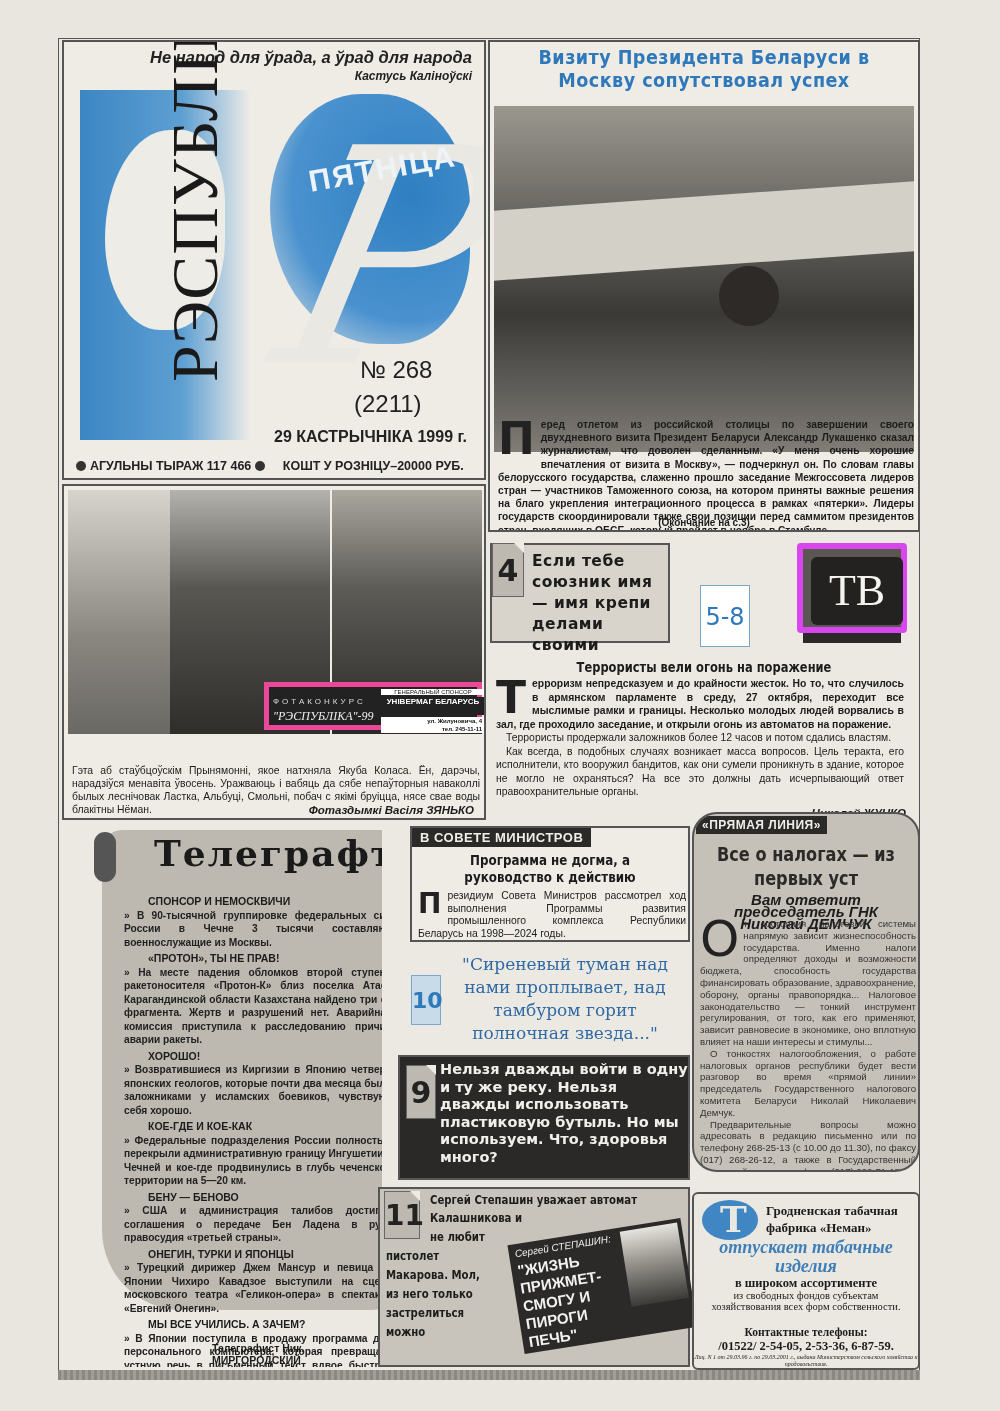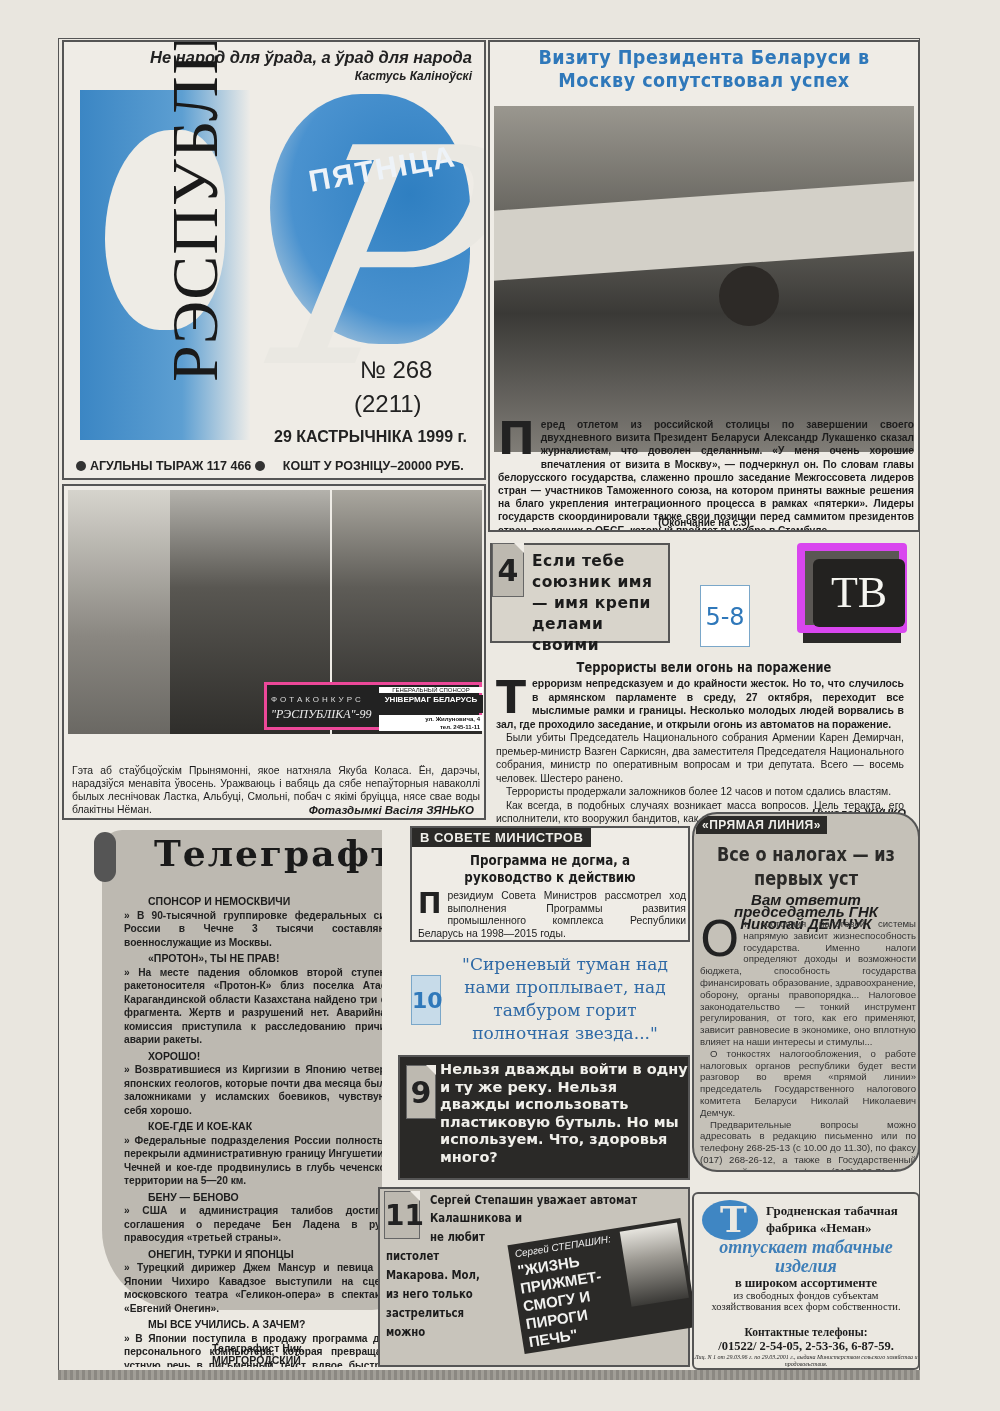--- a/index.html
+++ b/index.html
@@ -50,39 +50,39 @@
   .lead-photo .flowers { position: absolute; left: 225px; top: 160px; width: 60px; height: 60px; border-radius: 50%; background: #2d2a27; }
   .lead-text { position: absolute; left: 8px; top: 376px; width: 416px; font-weight: bold; font-size: 10.2px; line-height: 13.2px; text-align: justify; }
   .dropcap { float: left; font-family: "DejaVu Sans", sans-serif; font-size: 44px; line-height: 38px; font-weight: bold; margin: 2px 6px 0 0; color: #222; }
   .continued { position: absolute; left: 0; width: 100%; text-align: center; font-weight: bold; font-size: 10px; }
 
   
   #photofeat { left: 62px; top: 484px; width: 424px; height: 336px; }
   .pf-left { left: 4px; top: 4px; width: 102px; height: 244px; background: linear-gradient(180deg, #d6d4cd, #8a8781 60%, #6a6863); }
   .pf-mid { left: 106px; top: 4px; width: 160px; height: 244px; background: linear-gradient(180deg, #b4b2ac, #595752 40%, #2f2e2b 100%); }
   .pf-right { left: 268px; top: 4px; width: 150px; height: 244px; background: linear-gradient(180deg, #aaa79f, #5e5c57 40%, #2a2927 100%); }
-  .sponsor { position: absolute; left: 200px; top: 196px; width: 218px; height: 48px; background: #222; border: 3px solid #ec4899; }
+  .sponsor { position: absolute; left: 200px; top: 196px; width: 218px; height: 48px; background: #222; border: 5px solid #ec4899; }
   .sponsor-a { position: absolute; left: 4px; top: 10px; color: #ddd; font-size: 8px; letter-spacing: 3px; }
   .sponsor-b { position: absolute; left: 4px; top: 22px; color: #eee; font-family: "Liberation Serif", serif; font-style: italic; font-size: 12px; }
   .sponsor-c { position: absolute; left: 112px; top: 2px; width: 104px; background: #fff; color: #111; font-size: 6px; text-align: center; }
   .sponsor-d { position: absolute; left: 112px; top: 10px; width: 104px; height: 18px; background: #222; color: #fff; font-size: 8px; font-weight: bold; text-align: center; line-height: 9px; }
   .sponsor-e { position: absolute; left: 112px; top: 30px; width: 104px; background: #fff; color: #111; font-size: 6px; font-weight: bold; text-align: right; padding-right: 3px; line-height: 8px; }
   .pf-headline { position: absolute; left: 0; top: 252px; width: 100%; text-align: center; font-family: "DejaVu Serif", serif; font-weight: bold; font-style: italic; font-size: 20px; color: #4f8fc8; letter-spacing: 1px; }
   .pf-text { position: absolute; left: 8px; top: 278px; width: 408px; font-size: 10.4px; line-height: 13px; text-align: justify; }
   .pf-credit { position: absolute; right: 10px; top: 318px; font-weight: bold; font-style: italic; font-size: 11.5px; }
 
   
   .teaser4 { position: absolute; left: 490px; top: 543px; width: 180px; height: 100px; background: #d8d4cb; border: 2px solid #555; }
   .pagetab { position: absolute; background: #bdb9b0; border: 1px solid #666; font-family: "DejaVu Sans", sans-serif; font-weight: bold; color: #222; text-align: center; }
   .pagetab::after { content: ""; position: absolute; right: -1px; top: -1px; border-style: solid; border-width: 0 10px 10px 0; border-color: transparent #efece6 transparent transparent; }
   .tab4 { left: 0px; top: -2px; width: 32px; height: 54px; font-size: 30px; line-height: 54px; }
   .teaser4-text { position: absolute; left: 40px; top: 6px; width: 134px; font-family: "DejaVu Sans", sans-serif; font-weight: bold; font-size: 15.5px; line-height: 21px; letter-spacing: 0.5px; }
   .tab58 { position: absolute; left: 700px; top: 585px; width: 50px; height: 62px; background: #ffffff; border: 1px solid #7aa7c9; font-family: "DejaVu Sans", sans-serif; font-weight: normal; font-size: 24px; line-height: 62px; text-align: center; color: #2f78ba; }
   .tv { position: absolute; left: 797px; top: 543px; width: 110px; height: 100px; }
-  .tv-body { position: absolute; left: 0; top: 0; width: 110px; height: 90px; background: #5a5753; border: 8px solid #d946ef; border-radius: 4px; }
+  .tv-body { position: absolute; left: 0; top: 0; width: 110px; height: 90px; background: #5a5753; border: 6px solid #d946ef; border-radius: 4px; }
   .tv-screen { position: absolute; left: 8px; top: 8px; width: 92px; height: 68px; background: #232220; border-radius: 6px; color: #f5f5f0; font-family: "Liberation Serif", serif; font-size: 44px; text-align: center; line-height: 68px; }
   .tv-base { position: absolute; left: 6px; top: 90px; width: 98px; height: 10px; background: #2a2927; }
 
   
   #terror { left: 488px; top: 655px; width: 432px; height: 170px; border: none; background: transparent; }
   .terror-head { position: absolute; left: 0; top: 4px; width: 100%; text-align: center; font-family: "DejaVu Sans", sans-serif; font-weight: bold; font-size: 13.5px; transform: scaleX(0.85); }
   .terror-lead { position: absolute; left: 8px; top: 22px; width: 408px; font-weight: bold; font-size: 10.4px; line-height: 13.5px; text-align: justify; }
   .terror-body { font-weight: normal; }
   .terror-body p { text-indent: 10px; }
   .byline { position: absolute; right: 14px; font-weight: bold; font-style: italic; font-size: 11.5px; }
@@ -212,21 +212,20 @@
   </div>
   <div class="tv-base"></div>
 </div>
 
 <div class="box" id="terror">
   <div class="terror-head">Террористы вели огонь на поражение</div>
   <div class="terror-lead">
     <span class="dropcap">Т</span>
     <span>ерроризм непредсказуем и до крайности жесток. Но то, что случилось в армянском парламенте в среду, 27 октября, переходит все мыслимые рамки и границы. Несколько молодых людей ворвались в зал, где проходило заседание, и открыли огонь из автоматов на поражение.</span>
     <div class="terror-body">
-      <p>Были убиты Председатель Национального собрания Армении Карен Демирчан, премьер-министр Вазген Саркисян, два заместителя Председателя Национального собрания, министр по оперативным вопросам и три депутата. Всего — восемь человек. Шестеро ранено.</p>
       <p>Террористы продержали заложников более 12 часов и потом сдались властям.</p>
       <p>Как всегда, в подобных случаях возникает масса вопросов. Цель теракта, его исполнители, кто вооружил бандитов, как они сумели проникнуть в здание, которое не могло не охраняться? На все это должны дать исчерпывающий ответ правоохранительные органы.</p>
     </div>
   </div>
   <div class="byline" style="top:152px">Николай ЖУЧКО</div>
 </div>
 
 <div class="box" id="telegraf">
   <div class="scroll"></div>
   <div class="scroll-roll"></div>
@@ -249,21 +248,21 @@
 
   </div>
   <div class="tg-sign">Телеграфист Ник. МИРГОРОДСКИЙ</div>
 </div>
 
 <div class="box" id="council">
   <div class="council-label">В СОВЕТЕ МИНИСТРОВ</div>
   <div class="council-head">Программа не догма, а руководство к действию</div>
   <div class="council-text">
     <span class="dropcap" style="font-size:28px;line-height:24px">П</span>
-    <span>резидиум Совета Министров рассмотрел ход выполнения Программы развития промышленного комплекса Республики Беларусь на 1998—2015 годы.</span>
+    <span>резидиум Совета Министров рассмотрел ход выполнения Программы развития промышленного комплекса Республики Беларусь на 1998—2024 годы.</span>
     <div style="text-align:center;font-weight:bold;margin-top:1px">(Окончание на с. 3)</div>
   </div>
 </div>
 
 <div class="tab10">10</div>
 <div class="quote10">"Сиреневый туман над нами проплывает, над тамбуром горит полночная звезда..."</div>
 
 <div class="teaser9">
   <div class="pagetab tab9">9</div>
   <div class="teaser9-text">Нельзя дважды войти в одну и ту же реку. Нельзя дважды использовать пластиковую бутыль. Но мы используем. Что, здоровья много?</div>

